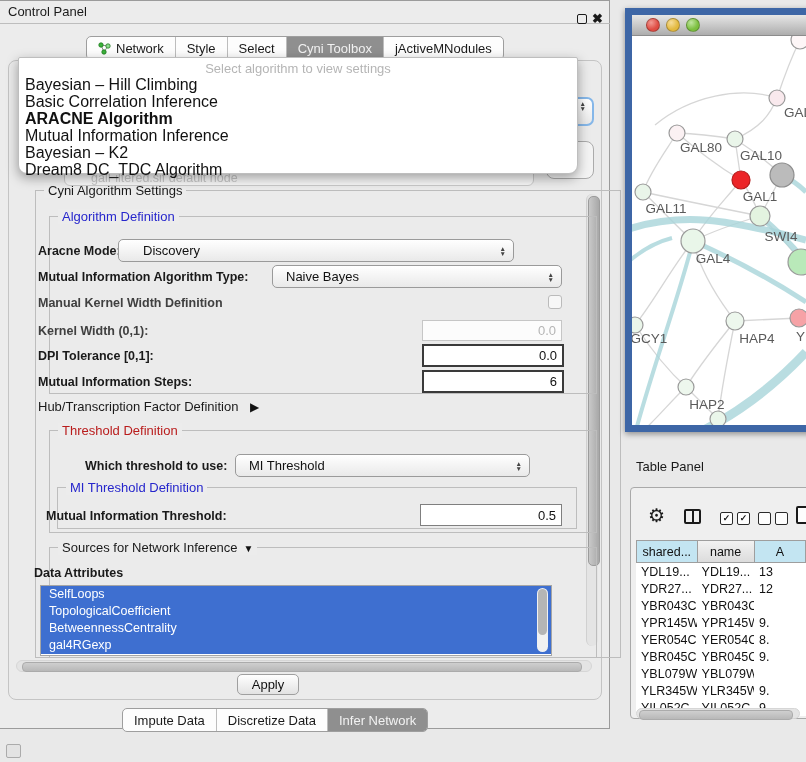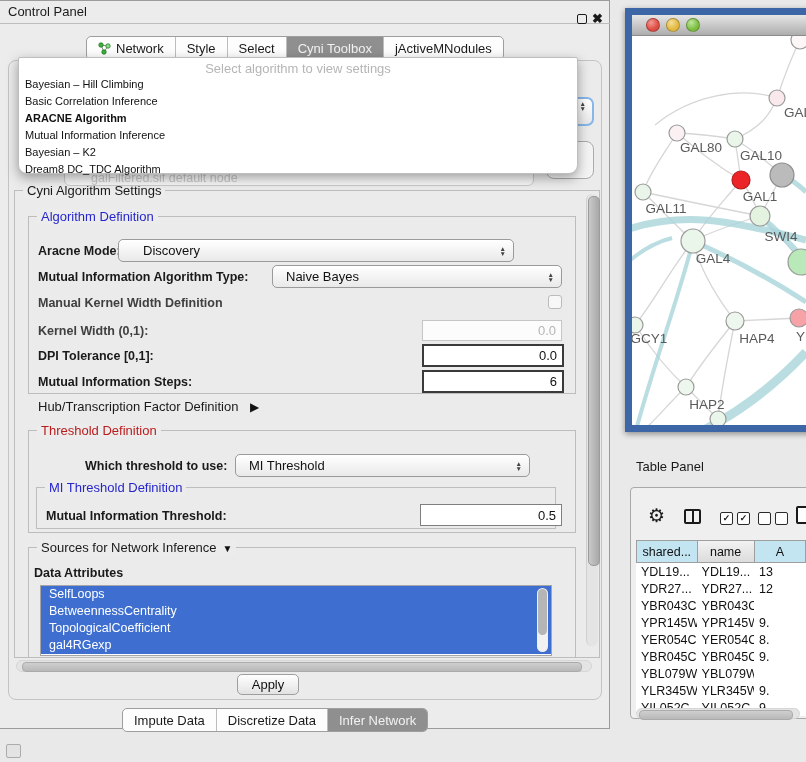--- a/index.html
+++ b/index.html
@@ -23,35 +23,35 @@
   .seg .segitem{display:flex;align-items:center;padding:0 11px;font-size:13px;color:#1A1A1A;border-left:1px solid #BDBDBD;cursor:default;white-space:nowrap;}
   .seg .segitem:first-child{border-left:none;}
   .seg .segitem.sel{background:#8F8F8F;color:#F2F2F2;}
   .tabbar-top{left:86px;top:36px;}
   .tabbar-bottom{left:122px;top:708px;}
 
   
   .popup{left:18px;top:57px;width:560px;height:117px;background:#FFFFFF;border:1px solid #BEBEBE;
     border-radius:2px 2px 9px 9px;box-shadow:0 4px 12px rgba(0,0,0,0.35);z-index:10;padding-top:3px;}
   .popup-header{text-align:center;color:#B5B5B5;font-size:13px;height:15px;line-height:15px;}
-  .dd-item{height:17px;line-height:17px;padding-left:6px;font-size:11px;color:#111;}
+  .dd-item{height:17px;line-height:17px;padding-left:6px;font-size:16px;color:#111;}
   .dd-item.bold{font-weight:bold;}
 
   
   .frag-combo-focus{left:548px;top:97px;width:46px;height:29px;border:2px solid #85B7E9;border-radius:7px;
     background:linear-gradient(#FFFFFF,#E8E8E8);z-index:4;}
   .frag-box{left:546px;top:141px;width:48px;height:38px;border:1px solid #ABABAB;border-radius:8px;background:#F3F3F3;z-index:4;}
   .frag-table-combo{left:64px;top:166px;width:470px;height:20px;border:1px solid #C9C9C9;border-radius:6px;
     background:#F6F6F6;z-index:4;color:#C6C6C6;font-size:12.5px;line-height:22px;padding-left:26px;overflow:hidden;}
 
   
   .content-box{left:8px;top:60px;width:594px;height:640px;border:1px solid #C4C4C4;border-radius:8px;background:#EBEBEB;}
 
   
-  .fieldset{border:1px solid #BDBDBD;}
+  .fieldset{border:1px solid #BDBDBD;margin-left:21px;}
   .legend{position:absolute;top:-8px;left:8px;background:#ECECEC;padding:0 4px;font-size:13px;color:#1A1A1A;white-space:nowrap;}
   .legend.blue{color:#2626CC;}
   .legend.green{color:#b91c1c;}
 
   .lbl{font-size:12.5px;font-weight:bold;color:#1A1A1A;white-space:nowrap;}
   .lbl.dis{color:#404040;}
 
   .combo{background:linear-gradient(#FFFFFF,#E9E9E9);border:1px solid #9A9A9A;border-radius:5px;
     font-size:13px;color:#111;display:flex;align-items:center;padding-left:13px;}
   .combo .stepper{margin-left:auto;margin-right:7px;display:flex;flex-direction:column;line-height:5px;font-size:6.5px;color:#444;}
@@ -230,22 +230,22 @@
 <div class="abs lbl" style="left:46px;top:509px;">Mutual Information Threshold:</div>
 <div class="abs field" style="left:420px;top:504px;width:142px;height:22px;">0.5</div>
 
 <div class="abs fieldset" style="left:28px;top:547px;width:548px;height:111px;border-bottom:none;">
   <span class="legend"><span>Sources for Network Inference</span><span class="arrow-down">▼</span></span>
 </div>
 <div class="abs lbl" style="left:34px;top:566px;">Data Attributes</div>
 <div class="abs listbox" style="left:40px;top:585px;width:512px;height:71px;">
   <div id="attr-list">
       <div class="attr-item">SelfLoops</div>
+      <div class="attr-item">TopologicalCoefficient</div>
       <div class="attr-item">BetweennessCentrality</div>
-      <div class="attr-item">TopologicalCoefficient</div>
       <div class="attr-item">gal4RGexp</div>
     </div>
   <div class="list-vscroll">
       <div class="list-vthumb"></div>
     </div>
 </div>
 
 <div class="abs hscroll" style="left:16px;top:660px;width:576px;height:12px;">
   <div class="hthumb" style="left:5px;width:558px;"></div>
 </div>

